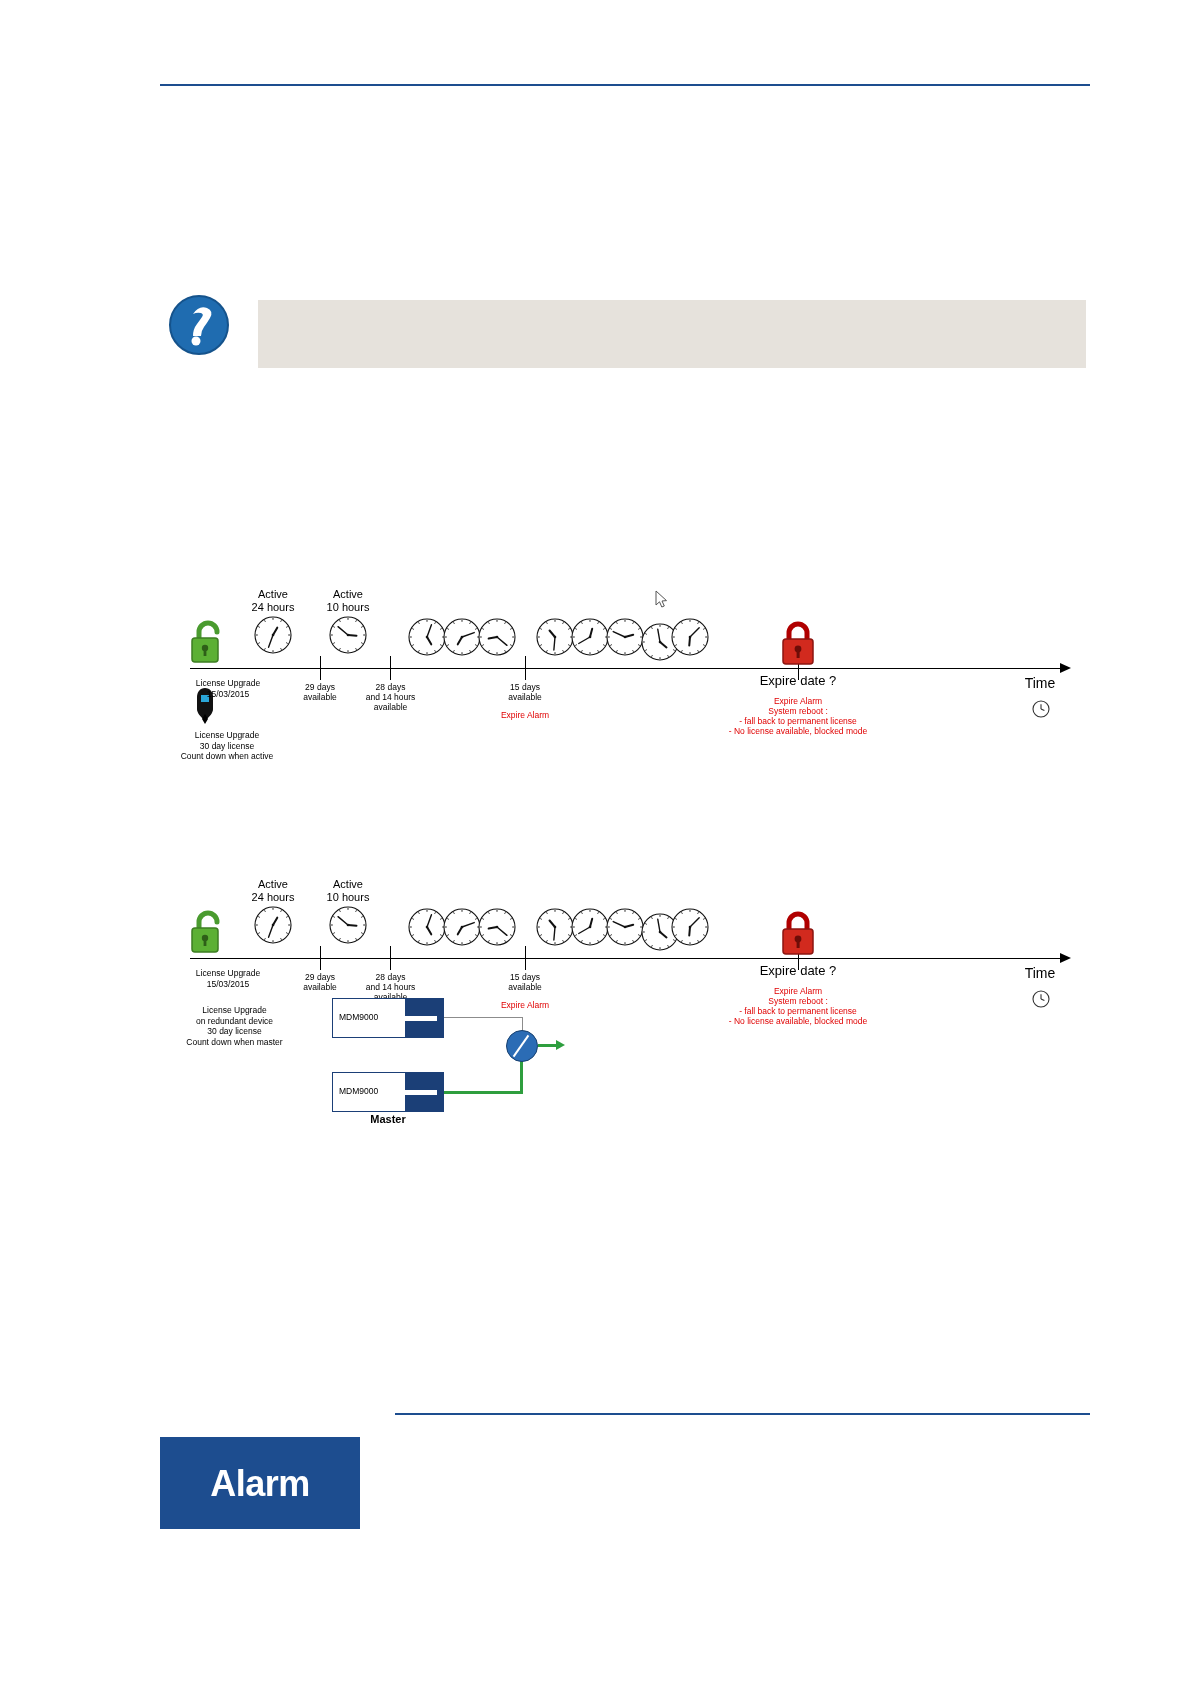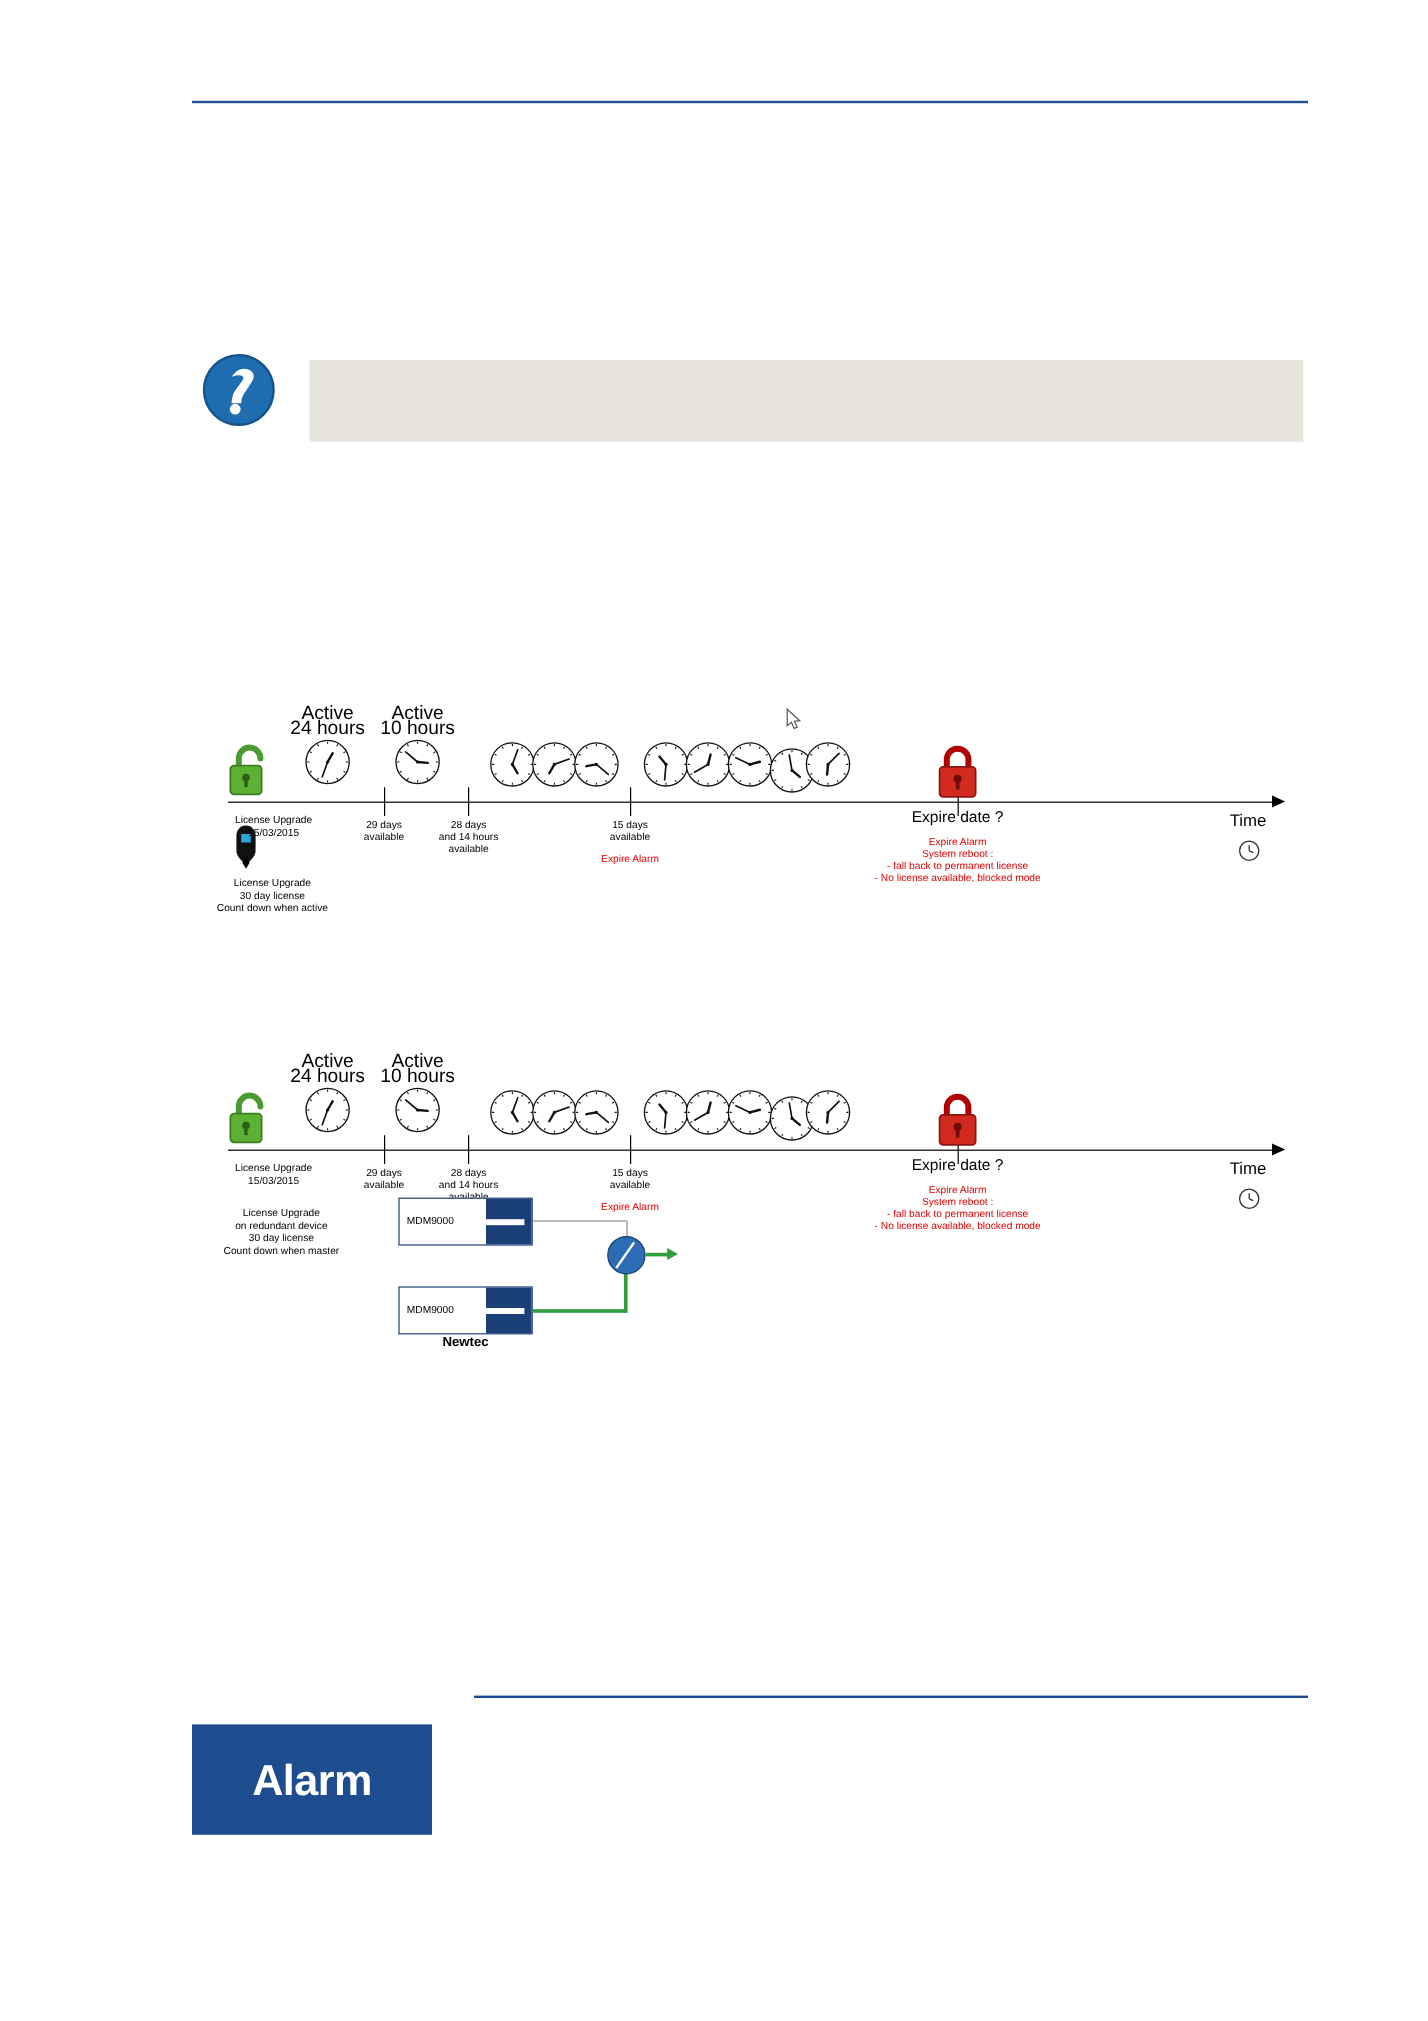--- a/index.html
+++ b/index.html
@@ -90,21 +90,21 @@
   .lbl {
     position: absolute;
     font-size: 8.5px;
     line-height: 10px;
     text-align: center;
     color: #000;
     white-space: pre-line;
   }
   .lbl.red { color: #e00000; }
   .lbl.active-hdr {
-    font-size: 16px;
+    font-size: 11px;
     line-height: 13px;
   }
   .lbl.time {
     font-size: 14px;
     font-weight: normal;
   }
   .lbl.expire {
     font-size: 13px;
   }
   .lbl.master {
@@ -799,21 +799,21 @@
         <div class="dev-name">MDM9000</div>
         <div class="dev-slot"></div>
       </div>
 
       <div class="device" style="left:182px; top:182px;">
         <div class="dev-right"></div>
         <div class="dev-name">MDM9000</div>
         <div class="dev-slot"></div>
       </div>
 
-      <div class="lbl master" style="left:182px; top:224px; width:112px;">Newtec</div>
+      <div class="lbl master" style="left:182px; top:224px; width:112px;">Master</div>
 
       <div class="conn" style="left:294px; top:127px; width:78px; height:1px;"></div>
       <div class="conn" style="left:372px; top:127px; width:1px; height:22px;"></div>
 
       <div class="conn conn-green" style="left:294px; top:201px; width:78px; height:3px;"></div>
       <div class="conn conn-green" style="left:370px; top:168px; width:3px; height:36px;"></div>
       <div class="arrow-green-up" style="left:367px; top:160px;"></div>
 
       <div class="hub" style="left:356px; top:140px;"></div>
 

